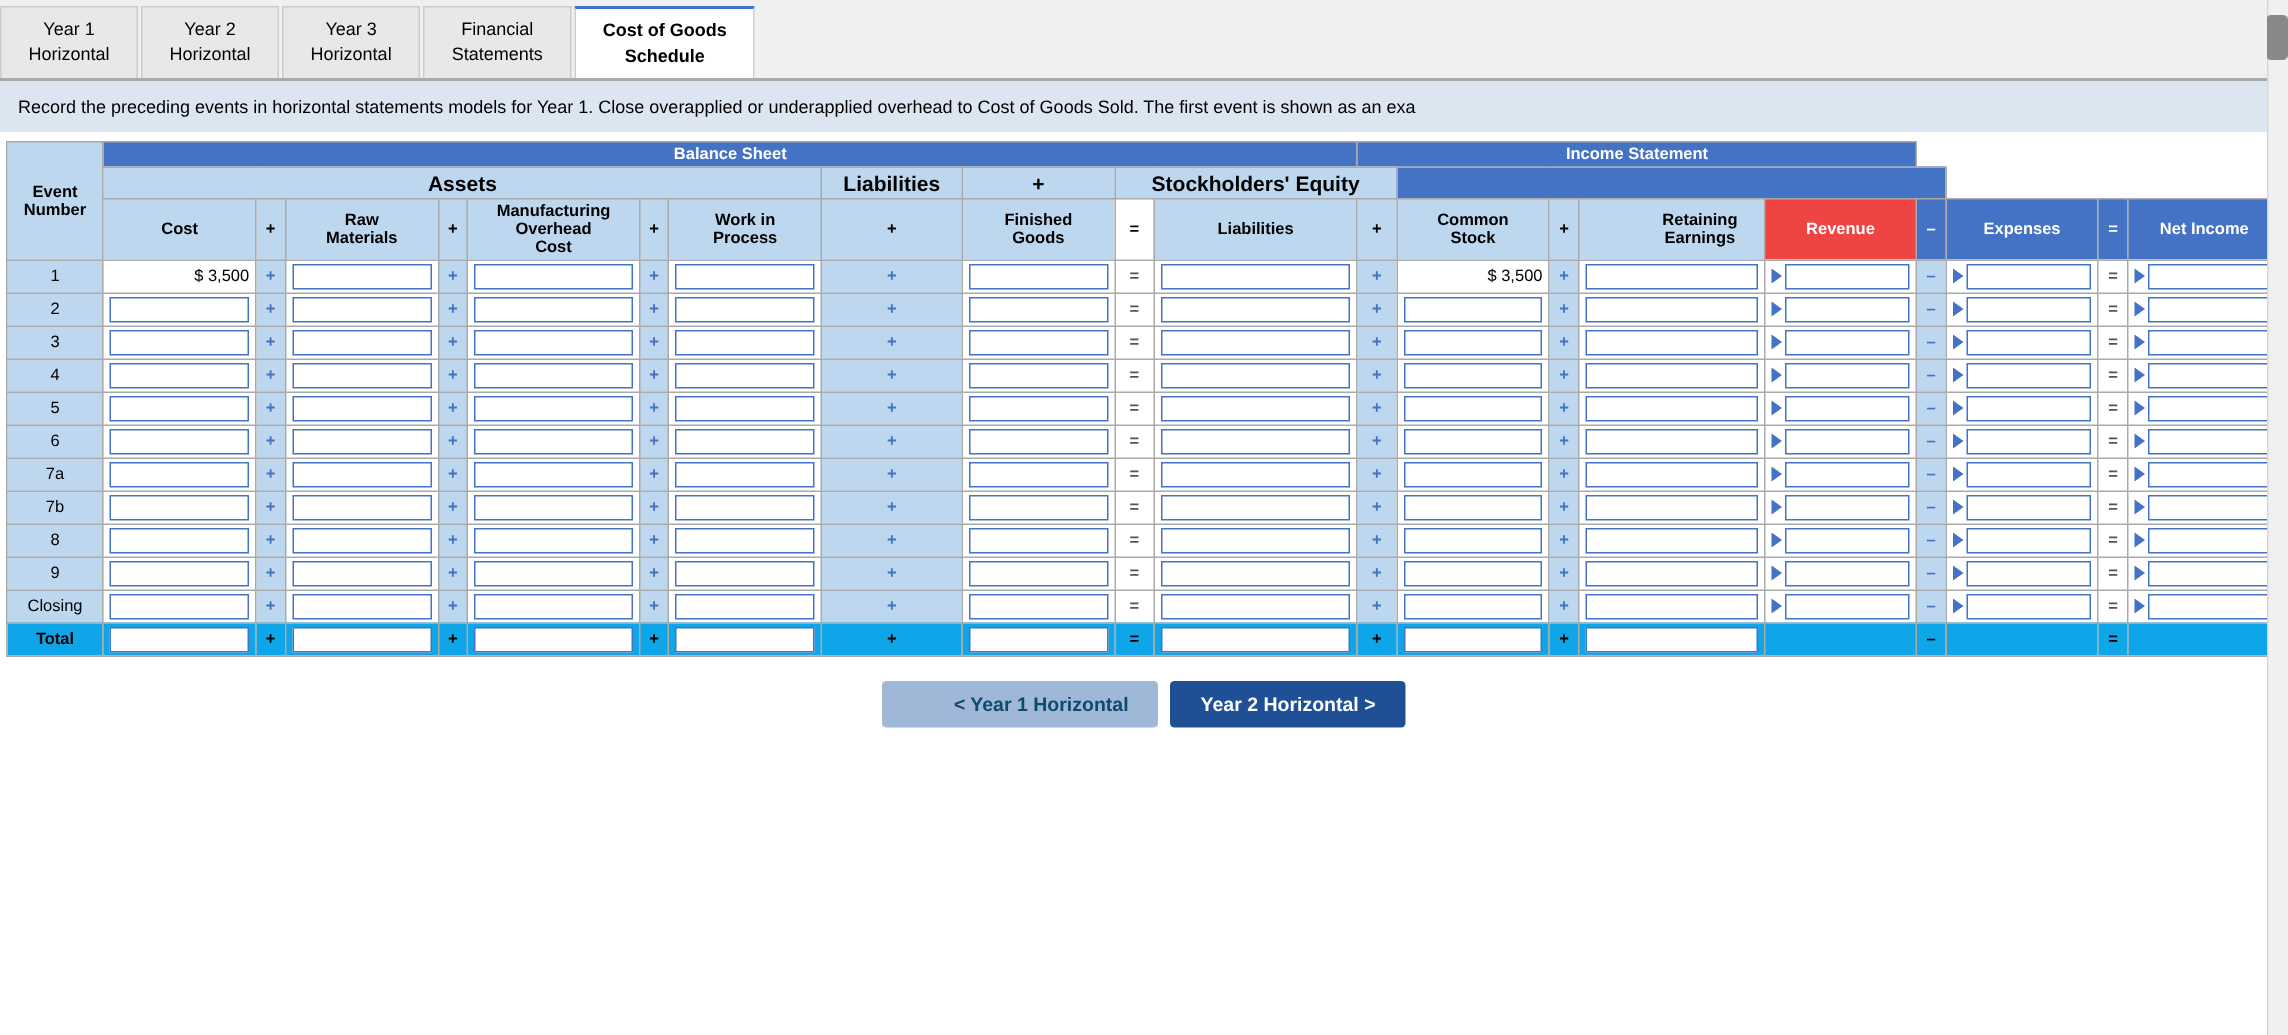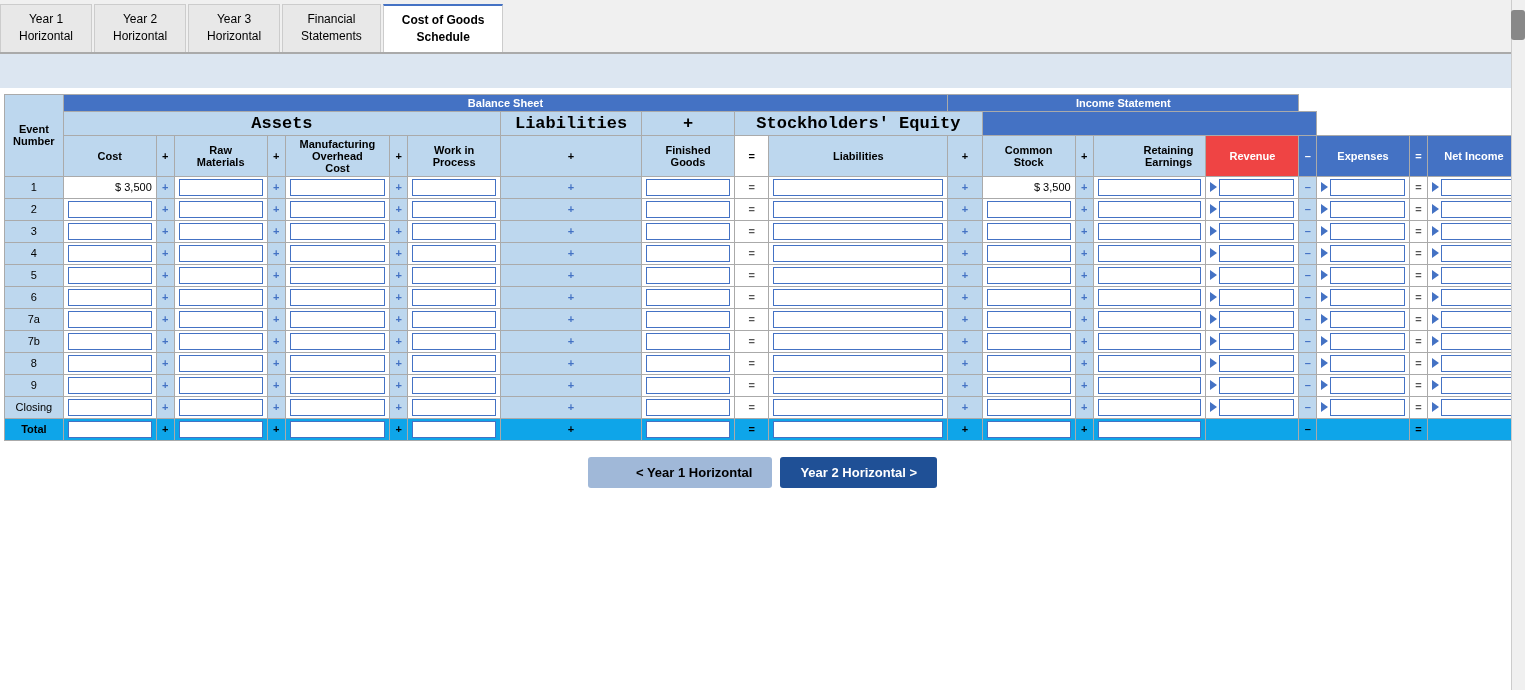--- a/index.html
+++ b/index.html
@@ -56,22 +56,21 @@
 
     
     .header-section-row th {
       background: #4472c4;
       color: #fff;
       font-weight: bold;
     }
     .header-sub-row th {
       background: #bdd7ee;
       color: #000;
-      font-size: 17px;
-      font-family: Liberation Mono, monospace;
+      font-size: 14px;
     }
     .header-detail-row th {
       background: #bdd7ee;
       color: #000;
       font-size: 11px;
     }
 
     
     .data-row td {
       background: #fff;
@@ -126,21 +125,21 @@
     .nav-btn {
       padding: 8px 20px;
       font-size: 13px;
       font-weight: bold;
       border: none;
       cursor: pointer;
       border-radius: 3px;
     }
     .nav-btn-prev {
       background: #a0b8d8;
-      color: #000000;
+      color: #0c4a6e;
       padding-left: 48px;
     }
     .nav-btn-next {
       background: #1f5096;
       color: #fff;
     }
 
     .scrollbar-area {
       position: fixed;
       right: 0;
@@ -175,21 +174,21 @@
 
 <div class="tabs-bar">
   <div class="tab">Year 1<br>Horizontal</div>
   <div class="tab">Year 2<br>Horizontal</div>
   <div class="tab">Year 3<br>Horizontal</div>
   <div class="tab">Financial<br>Statements</div>
   <div class="tab active">Cost of Goods<br>Schedule</div>
 </div>
 
 <div class="notice-bar">
-  <br>
+  <span>Record the preceding events in horizontal statements models for Year 1. Close overapplied or underapplied overhead to Cost of Goods Sold. The first event is shown as an exa</span><br>
 </div>
 
 <div class="main-content">
   <table class="schedule-table">
     <thead>
 
       <tr class="header-section-row">
         <th rowspan="3" style="background:#bdd7ee;color:#000;width:46px;">Event<br>Number</th>
         <th colspan="11">Balance Sheet</th>
         <th colspan="5">Income Statement</th>

